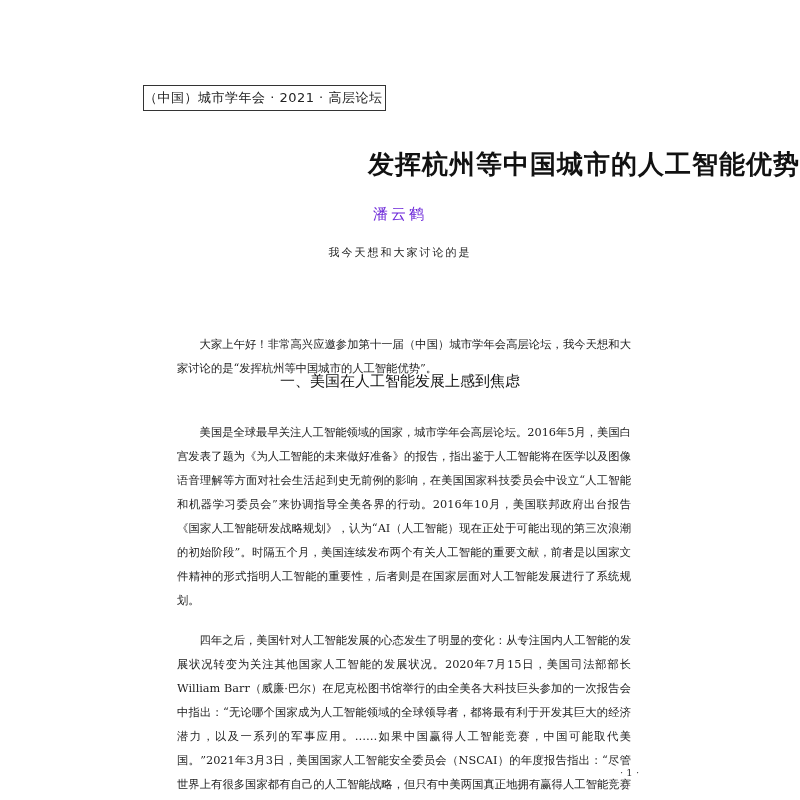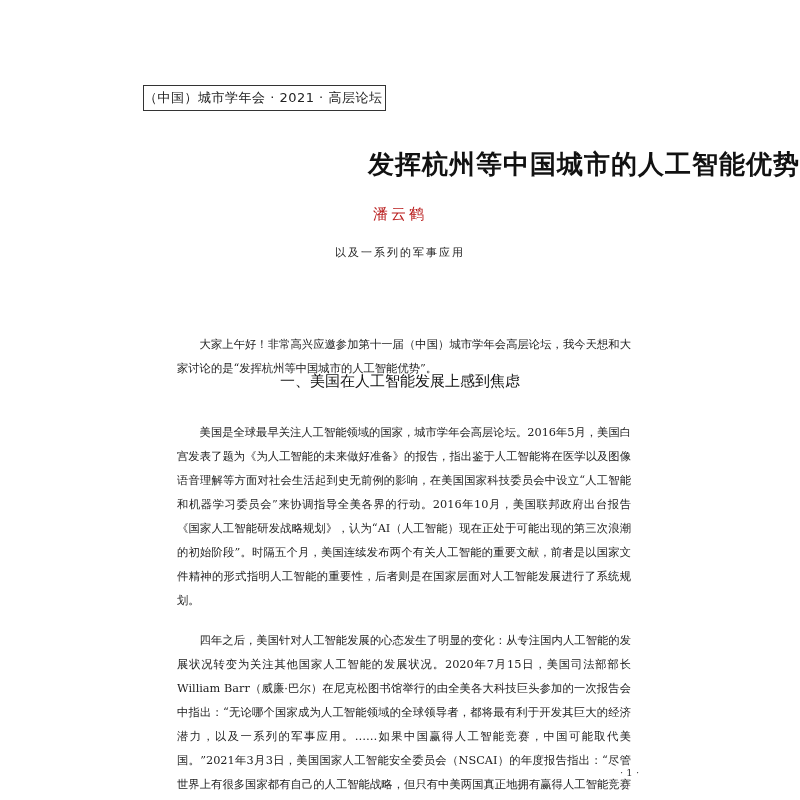--- a/index.html
+++ b/index.html
@@ -19,21 +19,21 @@
     color: #222;
   }
   .title {
     position: absolute; left: 0; right: 0; top: 147px;
     text-align: right;
     font-size: 26px; font-weight: bold; letter-spacing: 1px;
     color: #111;
   }
   .author {
     position: absolute; left: 0; right: 0; top: 205px;
-    text-align: center; font-size: 15px; letter-spacing: 3px; color: #b91c1c;
+    text-align: center; font-size: 15px; letter-spacing: 3px; color: #6d28d9;
   }
   .affiliation {
     position: absolute; left: 0; right: 0; top: 245px;
     text-align: center; font-size: 11px; letter-spacing: 2px; color: #222;
   }
   .body-text {
     position: absolute; left: 161px; width: 486px;
     font-size: 11.3px; line-height: 24px; color: #222;
     text-align: justify;
   }
@@ -51,21 +51,21 @@
 </style>
 </head>
 <body>
 
 <div class="forum-box">
   <span>（中国）城市学年会 · 2021 · 高层论坛</span>
 </div>
 
 <div class="title">发挥杭州等中国城市的人工智能优势</div>
 <div class="author">潘云鹤</div>
-<div class="affiliation">以及一系列的军事应用</div>
+<div class="affiliation">我今天想和大家讨论的是</div>
 
 <div class="body-text intro">
   <p>大家上午好！非常高兴应邀参加第十一届（中国）城市学年会高层论坛，我今天想和大家讨论的是“发挥杭州等中国城市的人工智能优势”。</p>
 </div>
 
 <div class="section-heading">一、美国在人工智能发展上感到焦虑</div>
 
 <div class="body-text sec1">
   <p>美国是全球最早关注人工智能领域的国家，城市学年会高层论坛。2016年5月，美国白宫发表了题为《为人工智能的未来做好准备》的报告，指出鉴于人工智能将在医学以及图像语音理解等方面对社会生活起到史无前例的影响，在美国国家科技委员会中设立“人工智能和机器学习委员会”来协调指导全美各界的行动。2016年10月，美国联邦政府出台报告《国家人工智能研发战略规划》，认为“AI（人工智能）现在正处于可能出现的第三次浪潮的初始阶段”。时隔五个月，美国连续发布两个有关人工智能的重要文献，前者是以国家文件精神的形式指明人工智能的重要性，后者则是在国家层面对人工智能发展进行了系统规划。</p>
   <p>四年之后，美国针对人工智能发展的心态发生了明显的变化：从专注国内人工智能的发展状况转变为关注其他国家人工智能的发展状况。2020年7月15日，美国司法部部长William Barr（威廉·巴尔）在尼克松图书馆举行的由全美各大科技巨头参加的一次报告会中指出：“无论哪个国家成为人工智能领域的全球领导者，都将最有利于开发其巨大的经济潜力，以及一系列的军事应用。……如果中国赢得人工智能竞赛，中国可能取代美国。”2021年3月3日，美国国家人工智能安全委员会（NSCAI）的年度报告指出：“尽管世界上有很多国家都有自己的人工智能战略，但只有中美两国真正地拥有赢得人工智能竞赛的资源、商业实力、人才资源池以及创新生态。中国的各类规划、动用的资源，以及目前已经取得的成就都足以让全美国人担忧。”在人工智能领域，美国已经明确把关注点聚焦于中国。</p>

